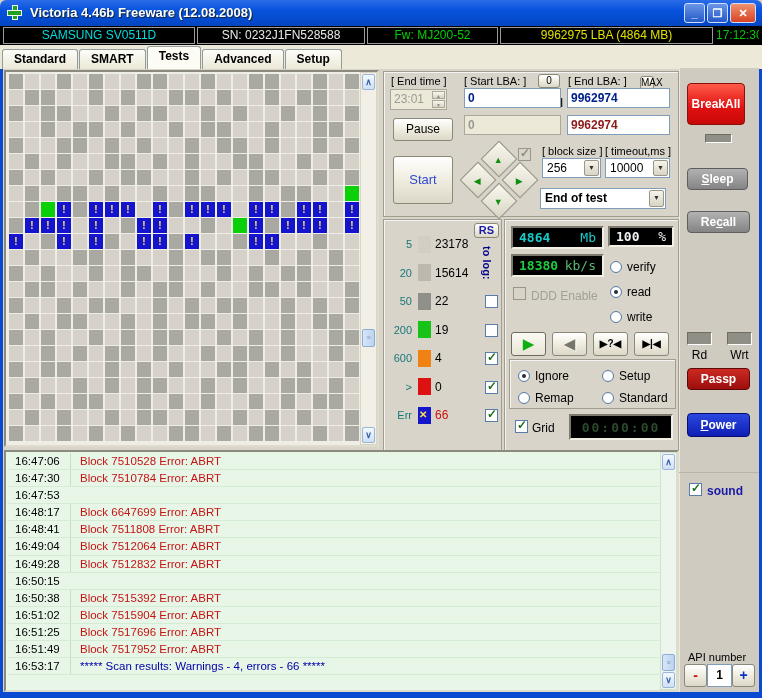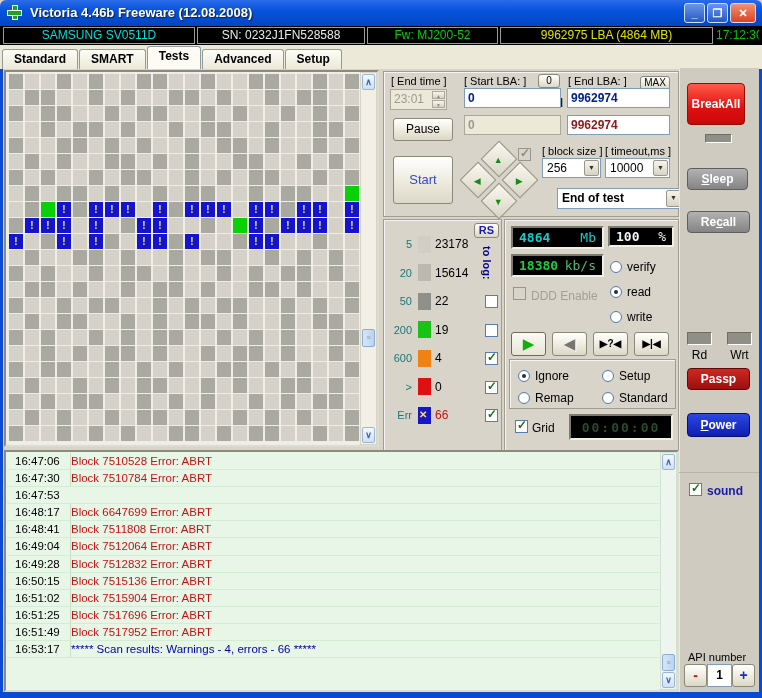--- a/index.html
+++ b/index.html
@@ -100,21 +100,21 @@
     border-radius:4px; display:flex; align-items:center; justify-content:center; }
   .flatbtn.red { background:linear-gradient(#ff5a4a,#e01010 60%,#c80808); border:1px solid #8c1008; }
   .flatbtn.gray { background:linear-gradient(#b2b2b2,#848484); border:1px solid #5e5e5e; }
   .flatbtn.darkred { background:linear-gradient(#cc2a22,#9c0e0e); border:1px solid #5e0808; }
   .flatbtn.blue { background:linear-gradient(#2a48e0,#0f1eb4); border:1px solid #060f6e; }
   .led { position:absolute; background:#8f8f85; border:1px solid; border-color:#6e6e64 #ffffff #ffffff #6e6e64; }
 
   
   .log-row { display:flex; height:17.1px; line-height:17px; border-bottom:1px solid #d4ecd4; font-size:11.5px; }
   .log-time { width:58px; padding-left:8px; color:#000; }
-  .log-msg { flex:1; border-left:1px solid #c6dfc6; margin-left:5px; white-space:nowrap; overflow:hidden; }
+  .log-msg { flex:1; border-left:1px solid #c6dfc6; padding-left:9px; margin-left:5px; white-space:nowrap; overflow:hidden; }
   .log-msg.error { color:#c41414; }
   .log-msg.info { color:#0000a8; }
 
   .vtext { writing-mode:vertical-rl; color:#00008a; font-weight:bold; font-size:11px; }
 </style>
 </head>
 <body>
 
 <div id="win">
 
@@ -683,21 +683,21 @@
     </div>
     <div class="btn" style="position:absolute;left:9px;top:46px;width:60px;height:23px;font-size:12px;line-height:21px;">Pause</div>
     <div class="btn" style="position:absolute;left:9px;top:84px;width:60px;height:48px;font-size:13px;line-height:46px;color:#3048d8;">Start</div>
 
     <span class="lbl" style="position:absolute;left:80px;top:3px;">[ Start LBA: ]</span>
     <div class="btn smallbtn" style="left:154px;top:2px;width:22px;height:14px;">0</div>
     <div class="tb" style="position:absolute;left:80px;top:16px;width:97px;height:20px;">0</div>
     <div class="tb dis" style="position:absolute;left:80px;top:43px;width:97px;height:20px;">0</div>
 
     <span class="lbl" style="position:absolute;left:184px;top:3px;">[ End LBA: ]</span>
-    <div class="btn smallbtn" style="left:256px;top:4px;width:30px;height:14px;">MAX</div>
+    <div class="btn smallbtn" style="left:256px;top:4px;width:14px;height:14px;">MAX</div>
     <div class="tb" style="position:absolute;left:183px;top:16px;width:103px;height:20px;">9962974</div>
     <div class="tb red" style="position:absolute;left:183px;top:43px;width:103px;height:20px;">9962974</div>
 
     <div style="position:absolute;left:79px;top:72px;width:72px;height:72px;">
       <div class="dia" style="left:23px;top:2px;">
           <span>▲</span>
         </div>
       <div class="dia" style="left:2px;top:23px;">
           <span>◀</span>
         </div>
@@ -713,21 +713,21 @@
     <span class="lbl" style="position:absolute;left:158px;top:73px;">[ block size ]</span>
     <div class="dd" style="left:158px;top:86px;width:59px;height:20px;">
       <span>256</span>
       <span class="arrow">▼</span>
     </div>
     <span class="lbl" style="position:absolute;left:221px;top:73px;">[ timeout,ms ]</span>
     <div class="dd" style="left:221px;top:86px;width:65px;height:20px;">
       <span>10000</span>
       <span class="arrow">▼</span>
     </div>
-    <div class="dd" style="left:173px;top:116px;width:126px;height:21px;font-weight:bold;">
+    <div class="dd" style="left:156px;top:116px;width:126px;height:21px;font-weight:bold;">
       <span>End of test</span>
       <span class="arrow">▼</span>
     </div>
   </div>
 
   <div class="panel" style="position:absolute;left:383px;top:219px;width:119px;height:232px;">
     <div class="btn" style="position:absolute;left:90px;top:3px;width:25px;height:15px;font-size:11px;font-weight:bold;color:#1a1aa8;line-height:13px;">RS</div>
     <div class="vtext" style="position:absolute;left:97px;top:26px;">to log:</div>
     <div style="position:absolute;left:4px;top:10px;width:112px;">
         <div class="stat-row">
@@ -926,21 +926,24 @@
         <div class="log-row">
           <span class="log-time">16:49:04</span>
           <span class="log-msg error">Block 7512064 Error: ABRT</span>
         </div>
         <div class="log-row">
           <span class="log-time">16:49:28</span>
           <span class="log-msg error">Block 7512832 Error: ABRT</span>
         </div>
         <div class="log-row">
           <span class="log-time">16:50:15</span>
-          <span class="log-msg error">Block 7515136 Error: ABRT</span>
+        </div>
+        <div class="log-row">
+          <span class="log-time">16:50:38</span>
+          <span class="log-msg error">Block 7515392 Error: ABRT</span>
         </div>
         <div class="log-row">
           <span class="log-time">16:51:02</span>
           <span class="log-msg error">Block 7515904 Error: ABRT</span>
         </div>
         <div class="log-row">
           <span class="log-time">16:51:25</span>
           <span class="log-msg error">Block 7517696 Error: ABRT</span>
         </div>
         <div class="log-row">

